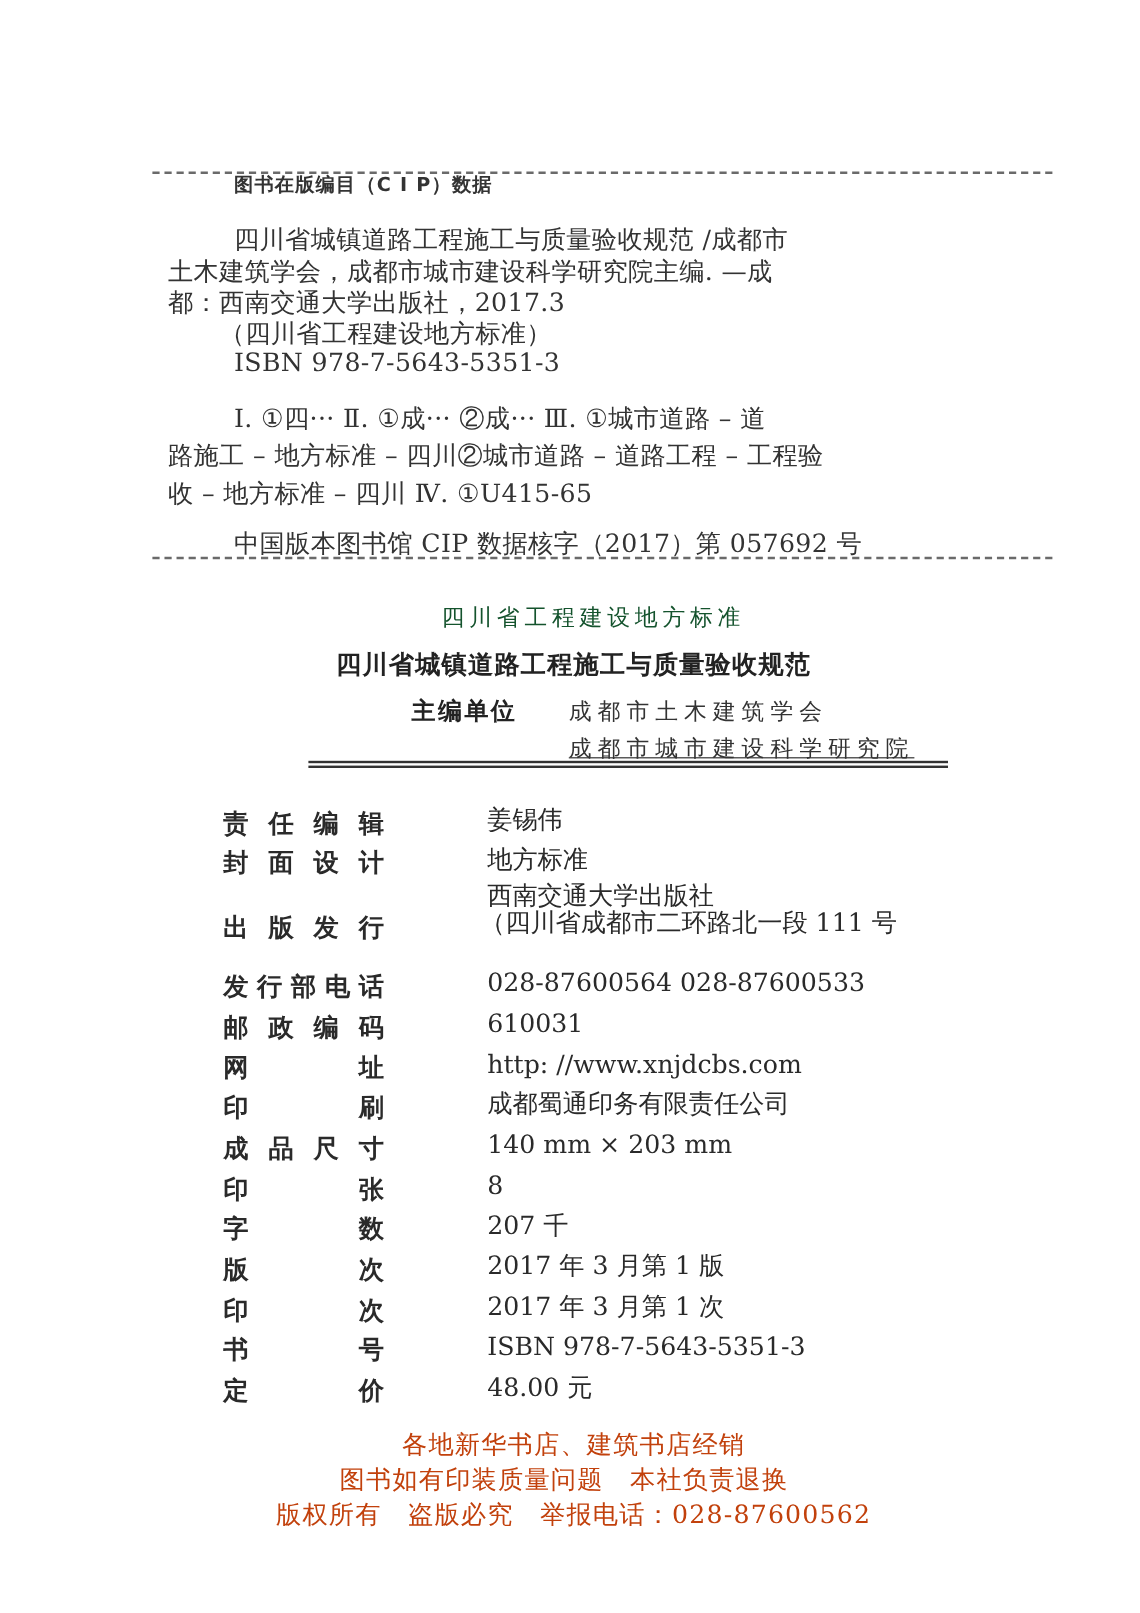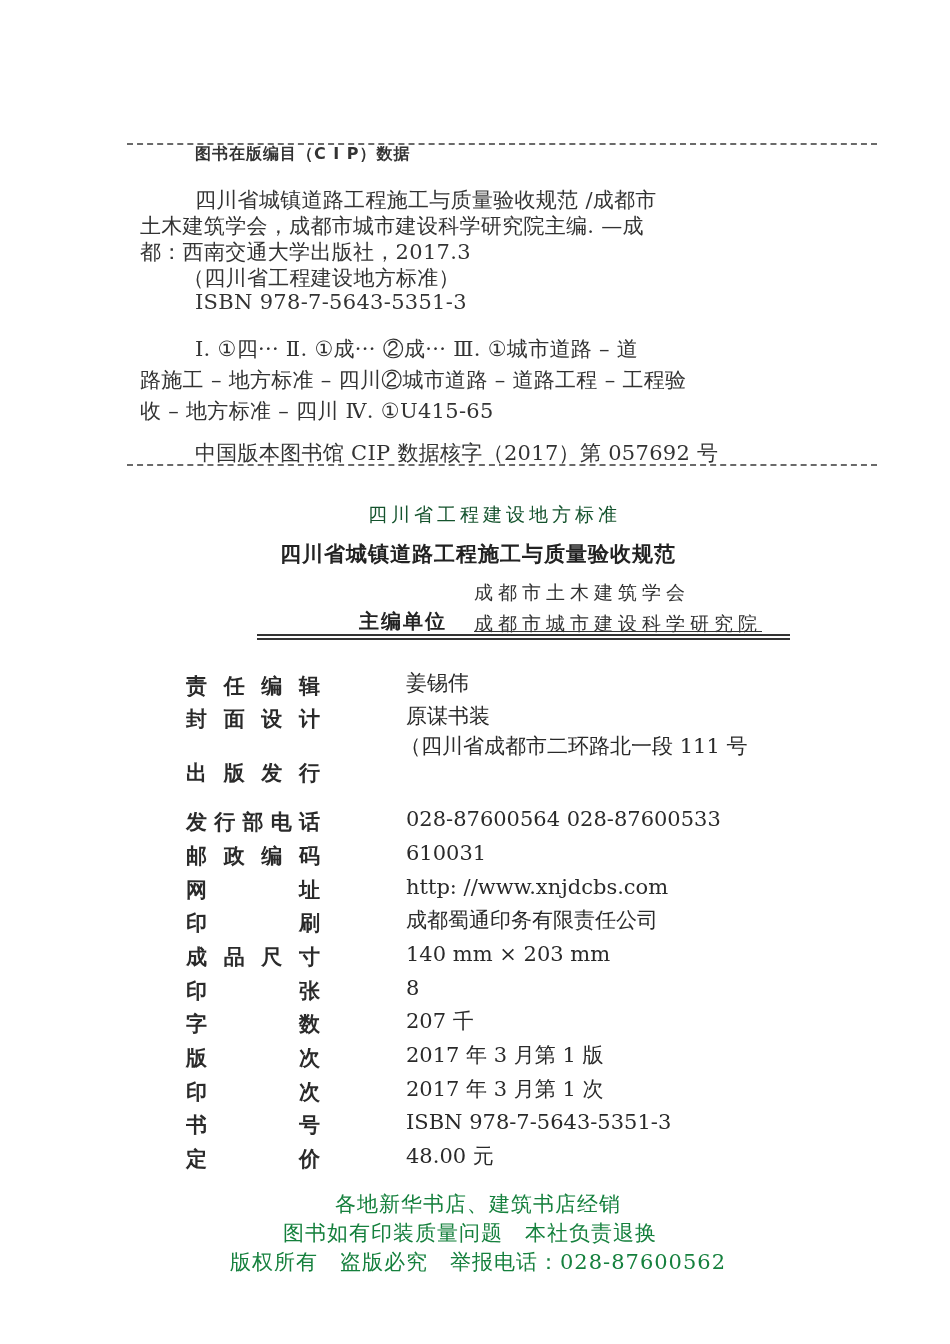--- a/index.html
+++ b/index.html
@@ -9,27 +9,27 @@
       font-family: "DejaVu Serif", "Liberation Serif", serif;
     }
     .abs { position: absolute; white-space: nowrap; }
     .dash {
       position: absolute; height: 0; border-top: 2px dashed #6a6a6a;
     }
     .cip-title { left: 195px; top: 144px; font-size: 16px; font-family: "DejaVu Sans", sans-serif; font-weight: bold; letter-spacing: 1px; color: #333; }
     .cip-line { font-size: 21px; color: #333; letter-spacing: 0.3px; }
     .series { left: 368px; top: 502px; font-size: 19px; letter-spacing: 4px; color: #14532d; }
     .book-title { left: 280px; top: 540px; font-size: 21px; font-family: "DejaVu Sans", sans-serif; font-weight: bold; color: #222; letter-spacing: 1px; }
-    .editor-label { left: 343px; top: 608px; font-size: 20px; font-family: "DejaVu Sans", sans-serif; font-weight: bold; color: #222; letter-spacing: 2px; margin-left: 16px; }
+    .editor-label { left: 343px; top: 579px; font-size: 20px; font-family: "DejaVu Sans", sans-serif; font-weight: bold; color: #222; letter-spacing: 2px; }
     .editor-unit { font-size: 19px; letter-spacing: 5px; color: #333; }
     .double-rule { position: absolute; left: 257px; top: 634px; width: 533px; height: 2px; border-top: 2px solid #333; border-bottom: 2px solid #333; }
     .row { position: absolute; left: 186px; width: 620px; }
     .row .lbl { position: absolute; left: 0; width: 134px; display: flex; justify-content: space-between; font-size: 21px; font-family: "DejaVu Sans", sans-serif; font-weight: bold; color: #2a2a2a; }
     .row .val { position: absolute; left: 220px; font-size: 21px; color: #2a2a2a; line-height: 23px; white-space: nowrap; }
-    .footer-line { font-size: 21px; color: #15803d; letter-spacing: 1px; }
+    .footer-line { font-size: 21px; color: #c2410c; letter-spacing: 1px; }
   </style>
 </head>
 <body>
 
 <div class="dash" style="left:127px; top:143px; width:750px;"></div>
 <div class="abs cip-title">图书在版编目（C I P）数据</div>
 
 <div class="abs cip-line" style="left:195px; top:186px;">四川省城镇道路工程施工与质量验收规范 /成都市</div>
 <div class="abs cip-line" style="left:140px; top:212px;">土木建筑学会，成都市城市建设科学研究院主编. —成</div>
 <div class="abs cip-line" style="left:140px; top:238px;text-align:right;">都：西南交通大学出版社，2017.3</div>
@@ -63,31 +63,32 @@
       </div>
     </div>
     <div class="row" style="top: 705px;">
       <div class="lbl">
         <span>封</span>
         <span>面</span>
         <span>设</span>
         <span>计</span>
       </div>
       <div class="val">
-        <div>原谋书装</div>
+        <div>地方标准</div>
       </div>
     </div>
     <div class="row" style="top: 735px;">
       <div class="lbl" style="top: 24px;">
         <span>出</span>
         <span>版</span>
         <span>发</span>
         <span>行</span>
       </div>
       <div class="val">
+        <div>西南交通大学出版社</div>
         <div style="margin-left: -6px;">（四川省成都市二环路北一段 111 号</div>
       </div>
     </div>
     <div class="row" style="top: 808px;">
       <div class="lbl">
         <span>发</span>
         <span>行</span>
         <span>部</span>
         <span>电</span>
         <span>话</span>

